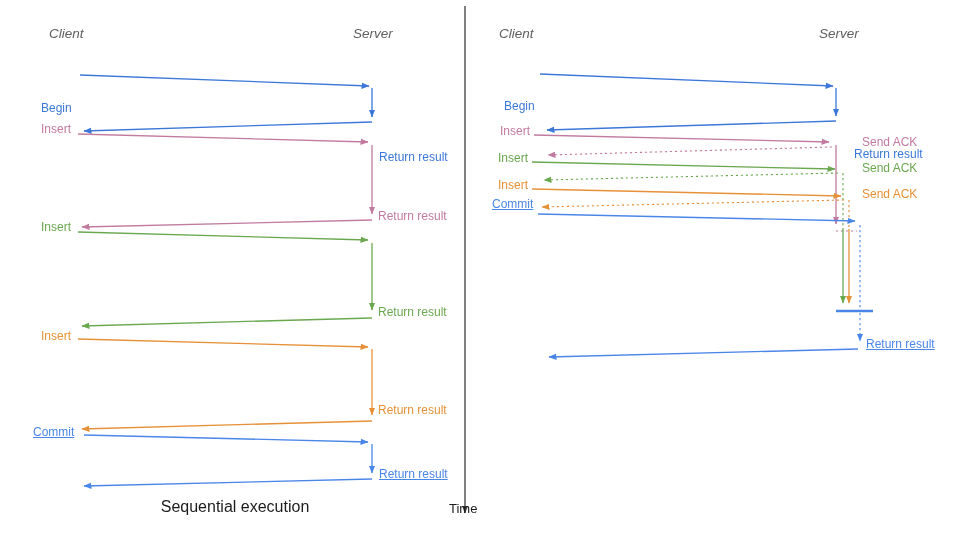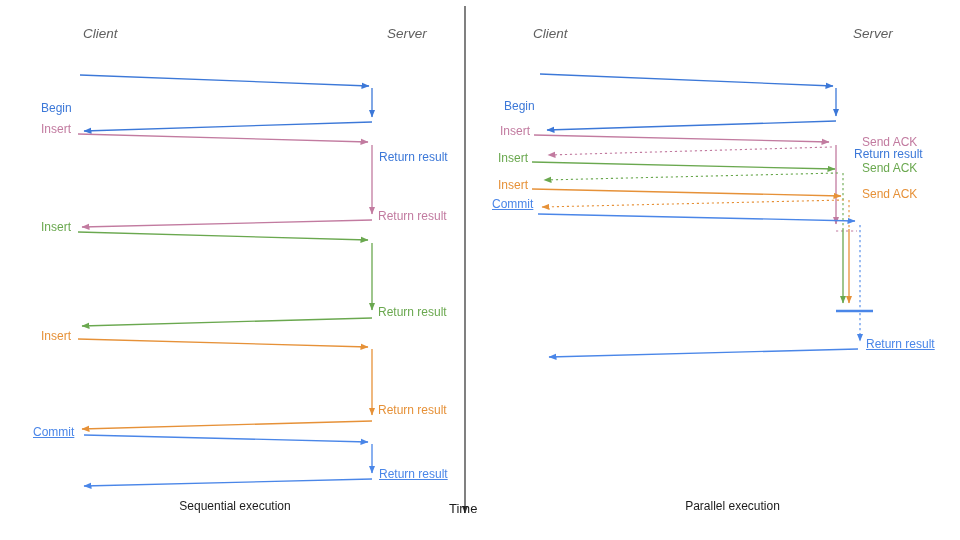--- a/index.html
+++ b/index.html
@@ -11,28 +11,28 @@
   .s-blue{stroke:var(--blue);}   .s-bblue{stroke:var(--bright-blue);}
   .s-pink{stroke:var(--pink);}   .s-green{stroke:var(--green);}
   .s-orange{stroke:var(--orange);} .s-axis{stroke:var(--axis-gray);}
   
   .f-blue{fill:var(--blue);}   .f-bblue{fill:var(--bright-blue);}
   .f-pink{fill:var(--pink);}   .f-green{fill:var(--green);}
   .f-orange{fill:var(--orange);} .f-axis{fill:var(--axis-gray);}
   
   .c-blue{color:var(--blue);margin-top:37px;}   .c-bblue{color:var(--bright-blue);text-decoration:underline;}
   .c-pink{color:var(--pink);}   .c-green{color:var(--green);}
-  .c-orange{color:var(--orange);} .c-role{color:var(--role-gray);margin-left:34px;}
+  .c-orange{color:var(--orange);} .c-role{color:var(--role-gray);}
   .c-head{color:var(--heading);}
   path{fill:none;stroke-width:1.3;stroke-linecap:butt;}
   .dashed{stroke-dasharray:2.2 2.8;stroke-width:1.1;}
   .thick{stroke-width:2.4;}
   .lbl{position:absolute;font-size:12px;line-height:13px;white-space:nowrap;}
   .role{font-size:13.5px;font-style:italic;}
-  .title{font-size:12px;text-align:center;}
+  .title{font-size:16px;text-align:center;}
   .time{font-size:13px;}
 </style>
 </head>
 <body style="background: rgb(255, 255, 255);">
 
 <div id="canvas">
 
   <svg width="960" height="540" viewBox="0 0 960 540">
     <defs>
       <marker id="mk-blue" markerUnits="userSpaceOnUse" markerWidth="9" markerHeight="9" refX="7.5" refY="4" orient="auto">
@@ -134,17 +134,16 @@
 
   <div class="lbl c-green" style="left:498px;top:152px;">Insert</div>
   <div class="lbl c-green" style="left:862px;top:162px;">Send ACK</div>
 
   <div class="lbl c-orange" style="left:498px;top:179px;">Insert</div>
   <div class="lbl c-orange" style="left:862px;top:188px;">Send ACK</div>
 
   <div class="lbl c-bblue" style="left:492px;top:198px;">Commit</div>
   <div class="lbl c-bblue" style="left:866px;top:338px;">Return result</div>
 
-  <div class="lbl title c-head" style="left:625px;top:500px;width:215px;">Parallel execution</div>
 
   <div class="lbl time c-head" style="left:449px;top:502px;">Time</div>
 
 </div>
 
 </body></html>

